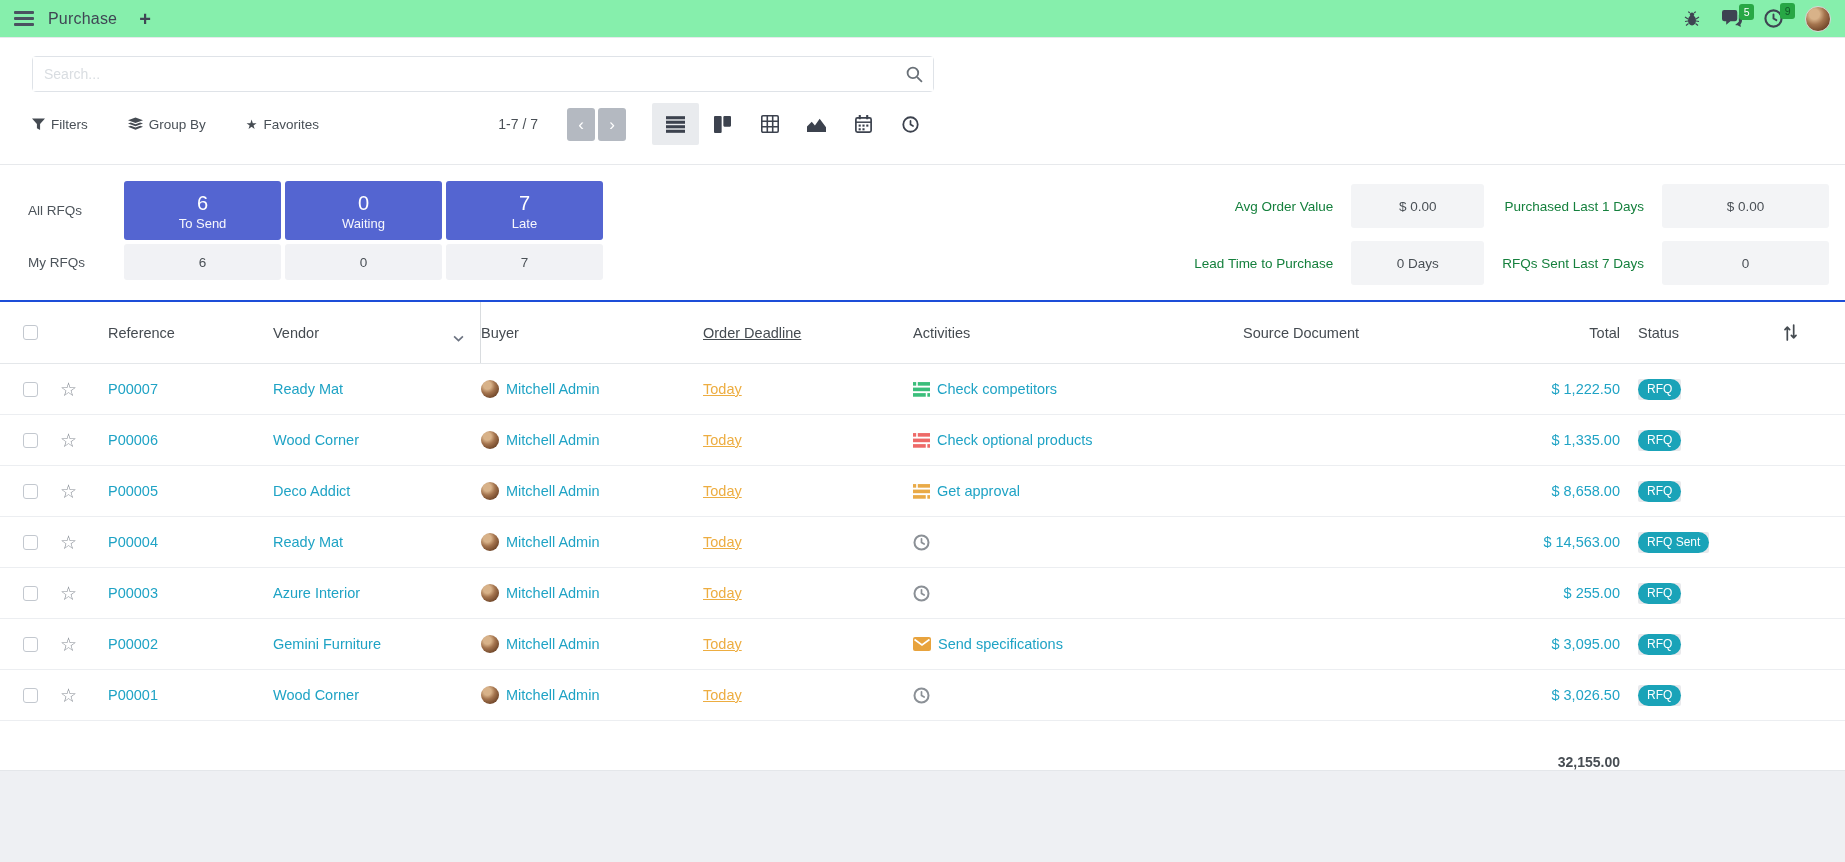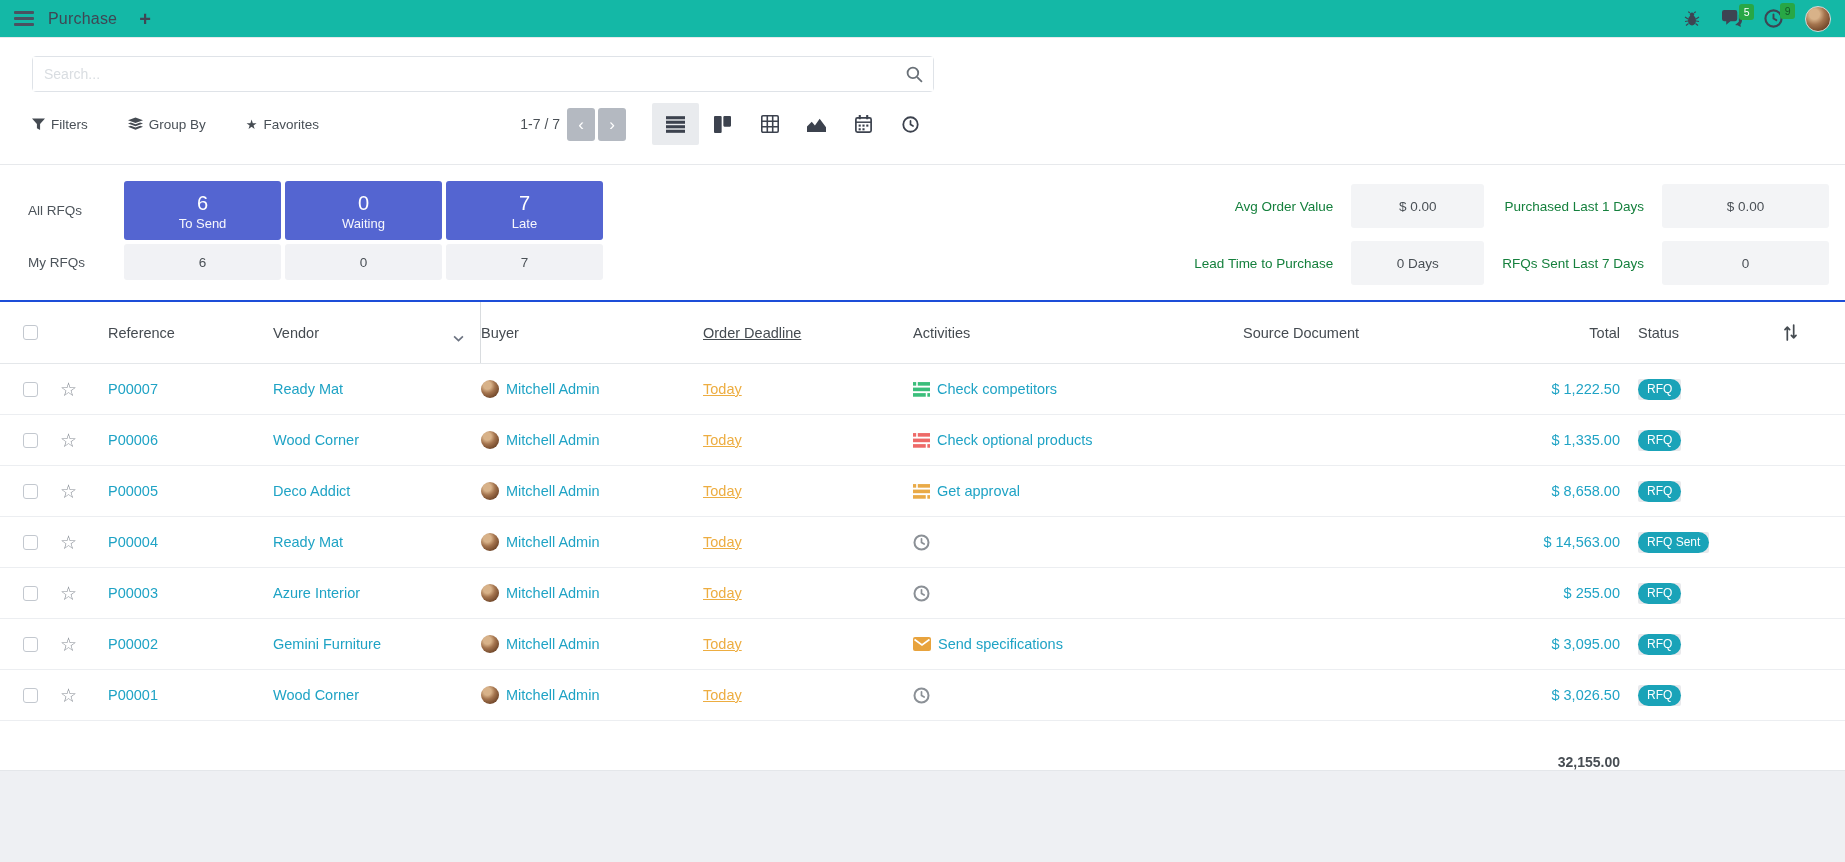--- a/index.html
+++ b/index.html
@@ -1,20 +1,20 @@
 <!DOCTYPE html>
 <html><head>
 <meta charset="utf-8">
 <style>
   * { box-sizing: border-box; margin: 0; padding: 0; }
   html,body { width:1845px; height:862px; overflow:hidden;
     font-family:"Liberation Sans", sans-serif; background:#eef0f3; color:#4a5056; }
 
   
-  .navbar { height:38px; background:#14b8a6; border-bottom:1px solid #e7e9ec;
+  .navbar { height:38px; background:#86efac; border-bottom:1px solid #e7e9ec;
     display:flex; align-items:center; padding:0 14px; }
   .hamburger { width:20px; display:flex; flex-direction:column; gap:3px; cursor:pointer; }
   .hamburger span { height:3px; background:#4a5160; border-radius:1px; }
   .app-name { font-size:16px; color:#3f4654; margin-left:14px; letter-spacing:.2px; cursor:pointer; }
   .plus-tab { font-size:20px; color:#3f4654; font-weight:bold; margin-left:22px; cursor:pointer; line-height:1; }
   .nav-right { margin-left:auto; display:flex; align-items:center; gap:22px; }
   .nav-ico { position:relative; color:#3e4452; display:flex; align-items:center; cursor:pointer; }
   .nav-badge { position:absolute; top:-6px; right:-12px; background:#28a745; color:#fff;
     font-size:10.5px; padding:1.5px 4.5px; border-radius:3px; line-height:1.2; }
   .nav-badge.dark { color:#115c2a; }
@@ -37,21 +37,21 @@
   .search-box { position:relative; height:36px; border:1px solid #dfe3e8; border-radius:4px; background:#fff; }
   .search-box input { width:100%; height:100%; border:none; outline:none; padding:0 36px 0 11px;
     font-size:14px; color:#4a5056; font-family:"Liberation Sans",sans-serif; }
   .search-box input::placeholder { color:#d9dde1; }
   .search-ico { position:absolute; right:10px; top:9px; cursor:pointer; }
   .cp-controls { display:flex; align-items:center; margin-top:11px; }
   .filter-group { display:flex; gap:40px; }
   .fg-item { display:flex; align-items:center; gap:6px; font-size:13.5px; color:#495057; cursor:pointer; }
   .fg-item .star-glyph { font-size:13px; color:#454b52; }
   .pager { margin-left:auto; display:flex; align-items:center; }
-  .pager-text { font-size:14px; color:#4a5056; margin-right:4px; }
+  .pager-text { font-size:14px; color:#4a5056; margin-right:26px; }
   .pager-btn { width:28px; height:33px; background:#b4b9c1; border:none; border-radius:3px;
     color:#fff; font-size:17px; cursor:pointer; margin-left:3px; line-height:1; }
   .view-switcher { display:flex; margin-left:26px; }
   .vs-btn { width:47px; height:42px; display:flex; align-items:center; justify-content:center;
     color:#3c424e; cursor:pointer; border-radius:2px; }
   .vs-btn.active { background:#e9ebee; }
 
   
   .dashboard { background:#fff; border-bottom:2px solid #1d4ed8; display:flex;
     justify-content:space-between; padding:16px 16px 20px 28px; height:137px; }

